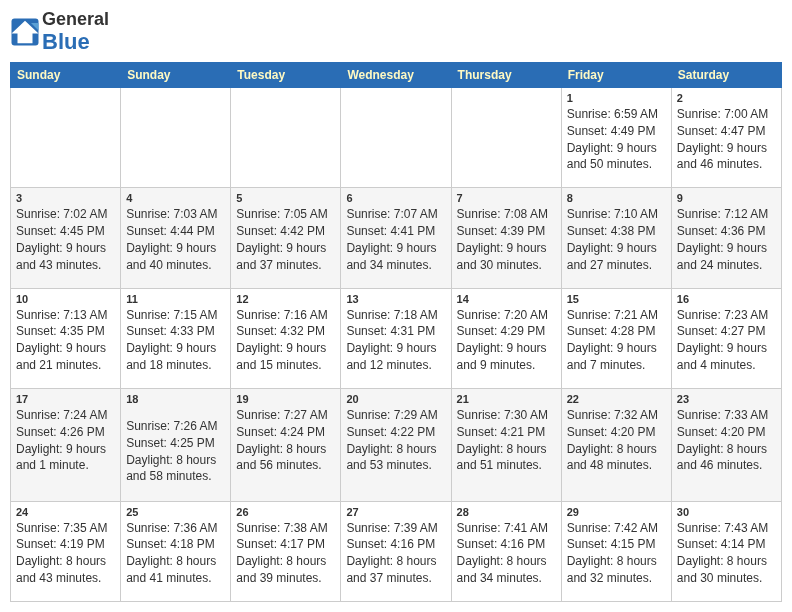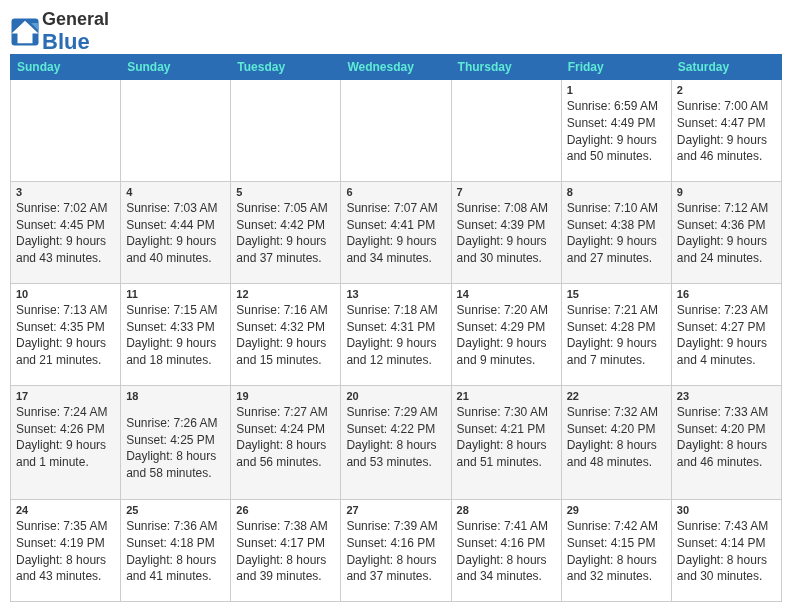--- a/index.html
+++ b/index.html
@@ -14,21 +14,21 @@
       width: 792px;
       height: 612px;
       padding: 10px;
       display: flex;
       flex-direction: column;
     }
     .header {
       display: flex;
       justify-content: space-between;
       align-items: flex-start;
-      margin-bottom: 0;
+      margin-bottom: 8px;
     }
     .logo {
       display: flex;
       align-items: center;
     }
     .logo-text {
       font-size: 20px;
       font-weight: bold;
       color: #333;
       line-height: 1.1;
@@ -52,21 +52,21 @@
     }
     .calendar {
       flex: 1;
       border: 1px solid #ccc;
       border-collapse: collapse;
       width: 100%;
       table-layout: fixed;
     }
     .calendar th {
       background-color: #2a6db5;
-      color: #5eead4;
+      color: #fef9c3;
       text-align: left;
       padding: 5px 6px;
       font-size: 12px;
       border: 1px solid #2a6db5;
     }
     .calendar td {
       vertical-align: top;
       padding: 4px 5px;
       border: 1px solid #ccc;
       font-size: 9.5px;

